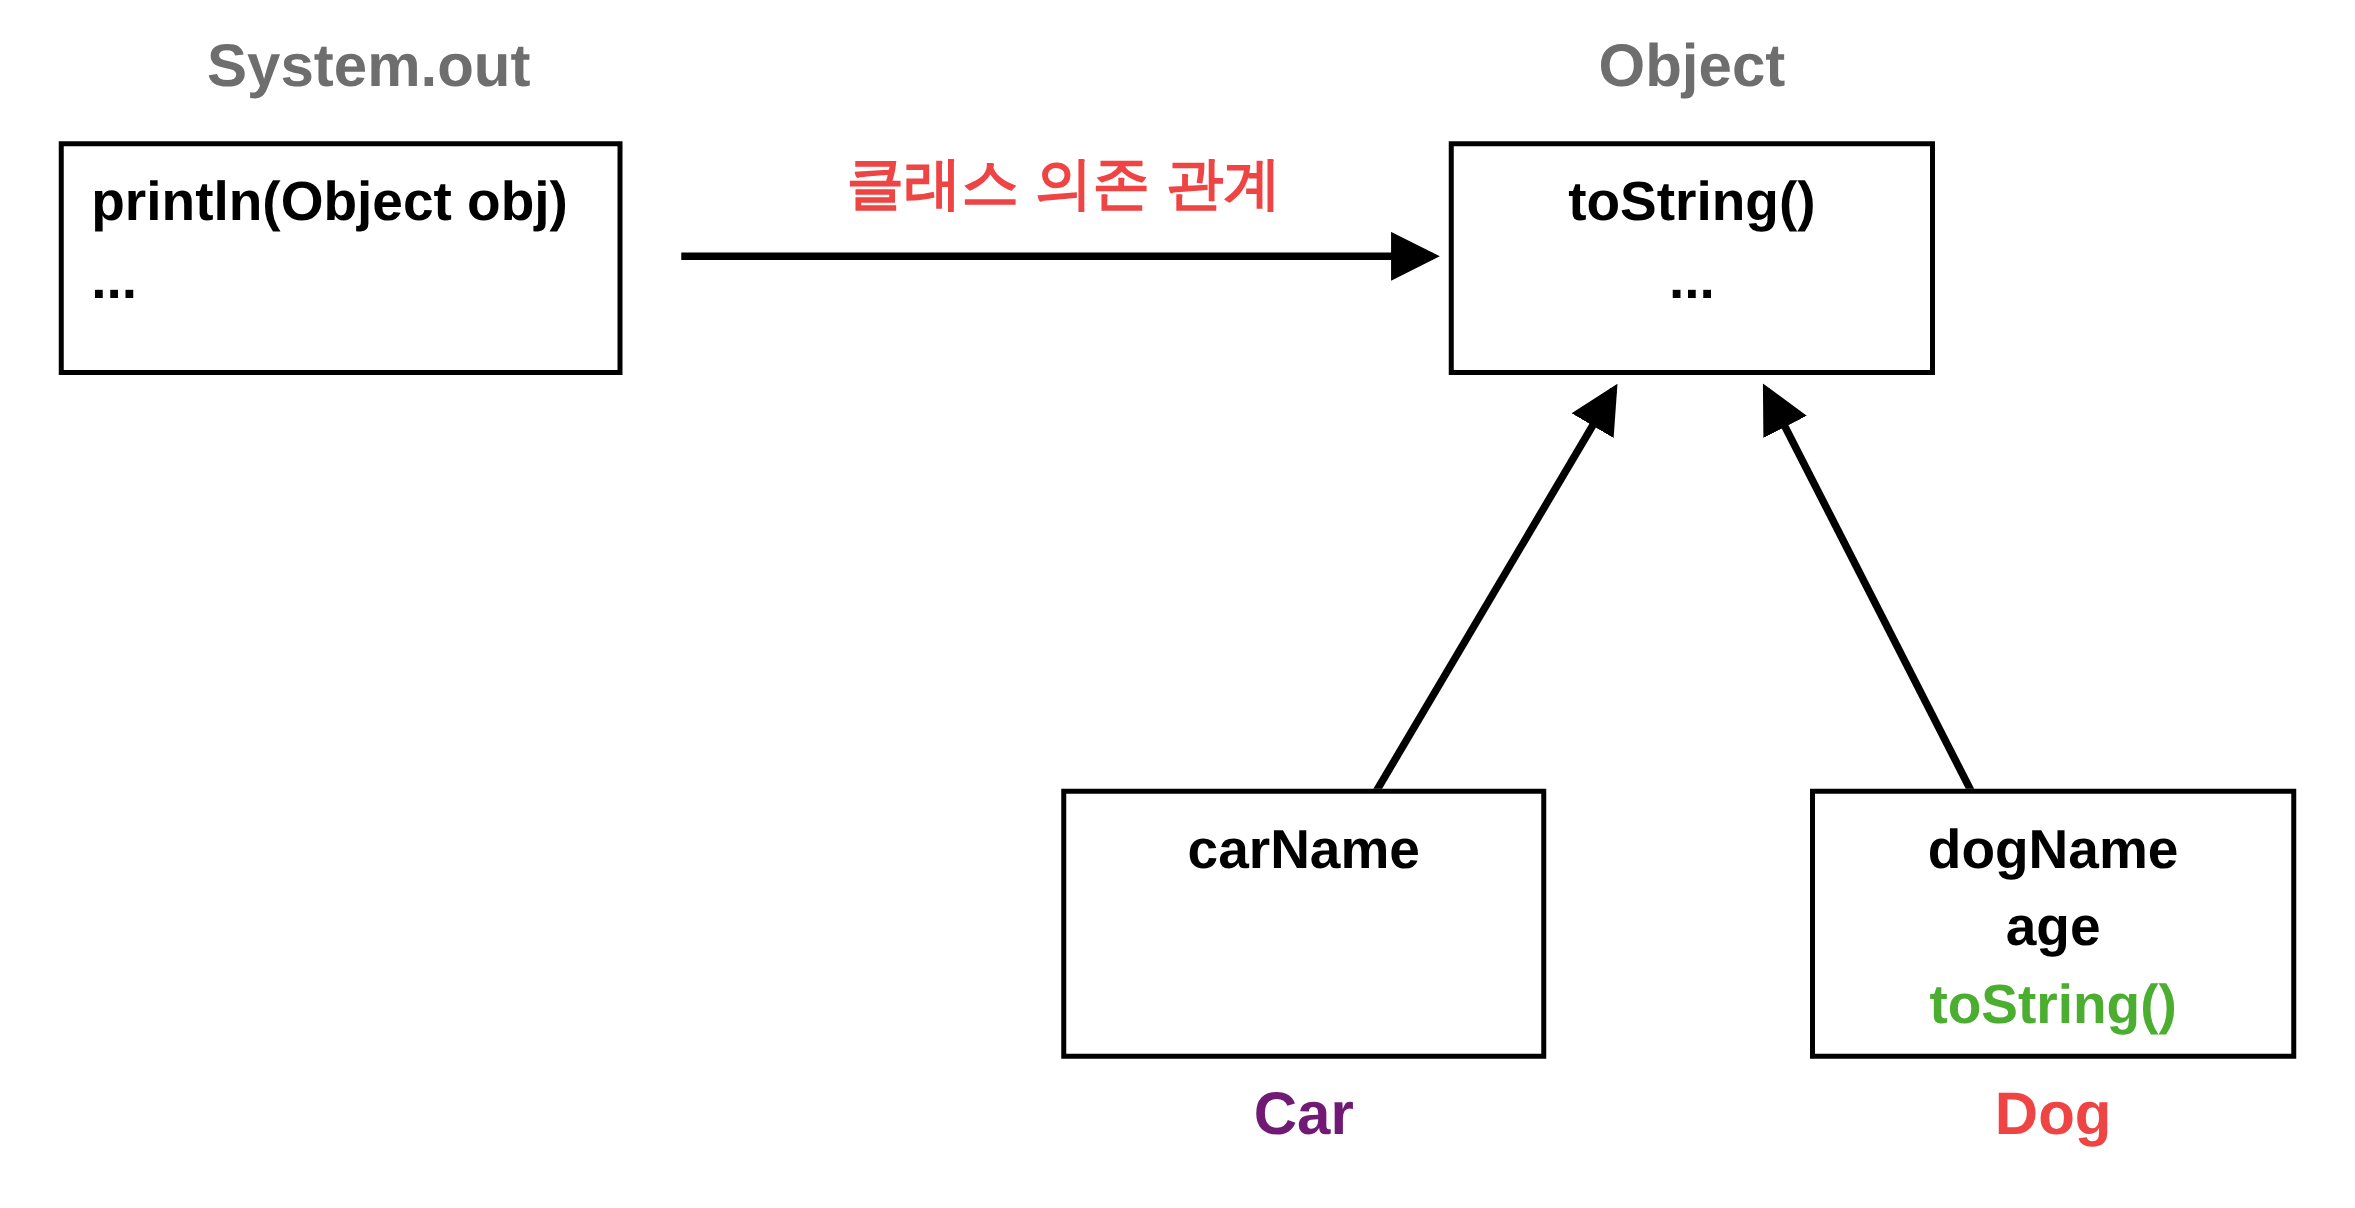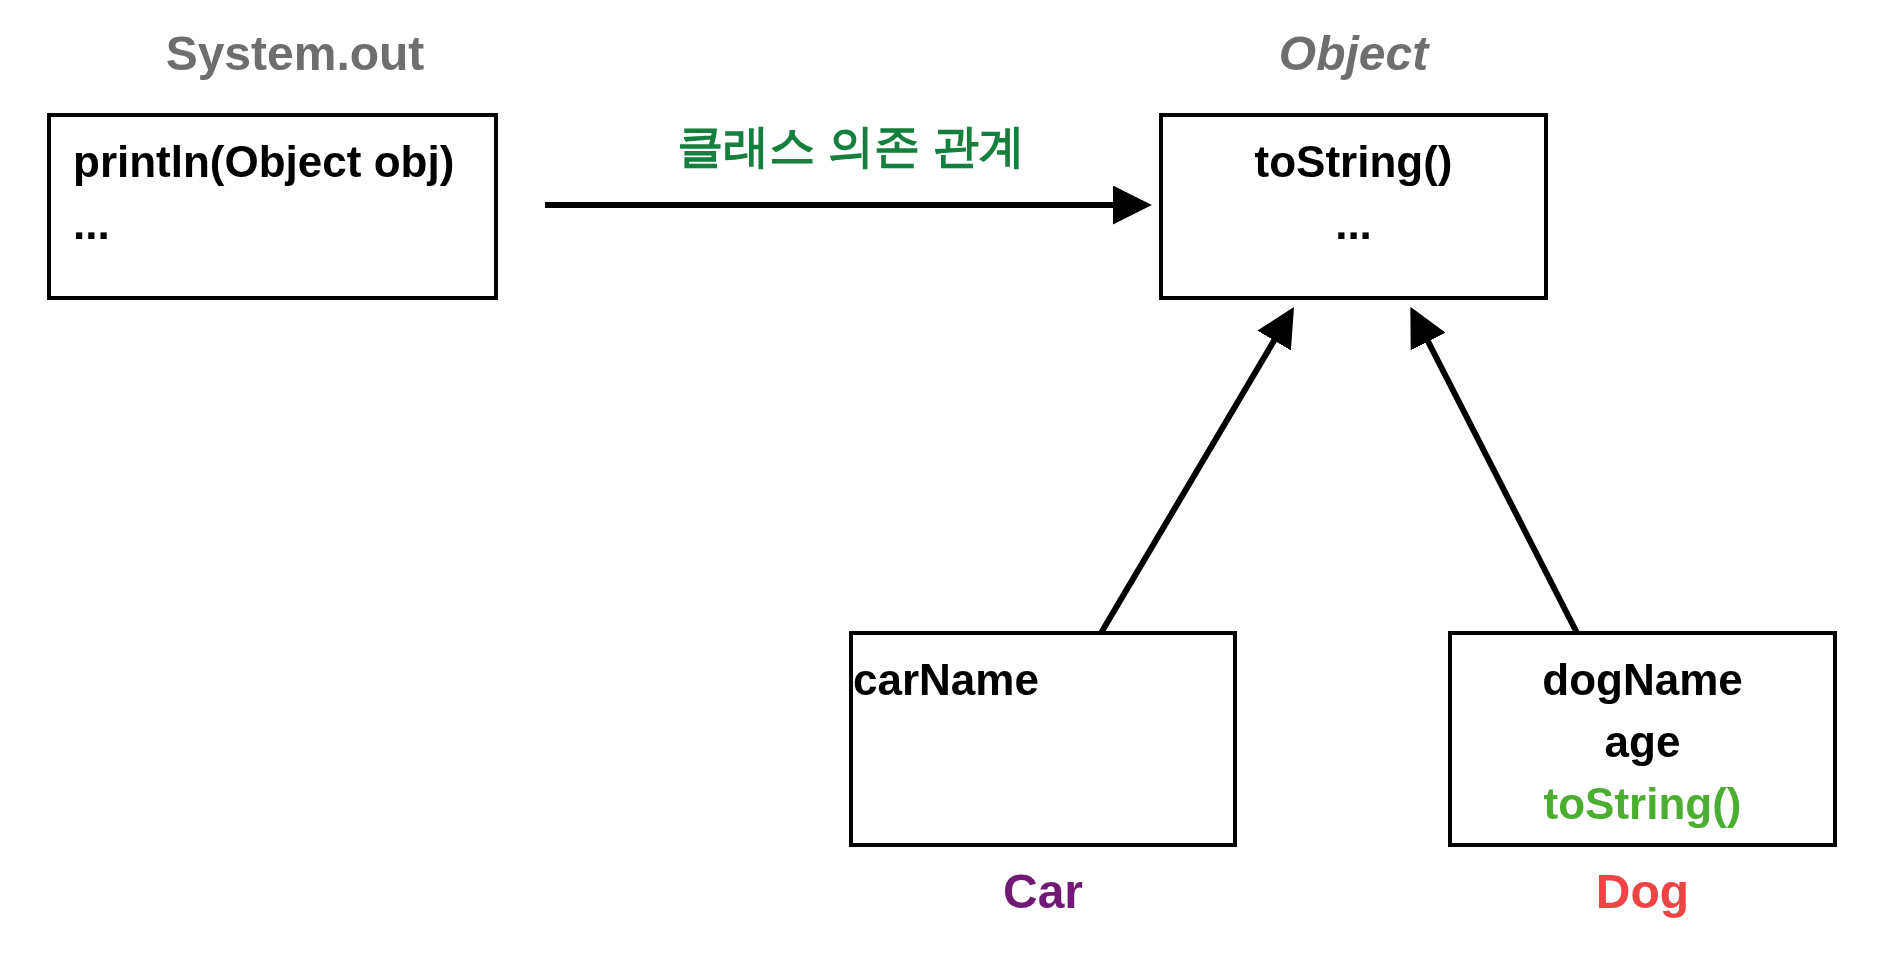--- a/index.html
+++ b/index.html
@@ -29,21 +29,21 @@
     border: 4px solid #000000;
     background: #ffffff;
     font-size: 44px;
     font-weight: bold;
     color: #000000;
     line-height: 62px;
   }
   .node-box .line { white-space: nowrap; }
   .box-sysout  { left: 47px;   top: 113px; width: 451px; height: 187px; padding: 14px 0 0 22px; text-align: left; }
   .box-object  { left: 1159px; top: 113px; width: 389px; height: 187px; padding: 14px 0 0 0;   text-align: center; }
-  .box-car     { left: 849px;  top: 631px; width: 388px; height: 216px; padding: 14px 0 0 0;   }
+  .box-car     { left: 849px;  top: 631px; width: 388px; height: 216px; padding: 14px 0 0 0;   text-align: center; }
   .box-dog     { left: 1448px; top: 631px; width: 389px; height: 216px; padding: 14px 0 0 0;   text-align: center; }
   .gray-label {
     position: absolute;
     font-size: 48px;
     font-weight: bold;
     color: #6e6e6e;
     text-align: center;
     white-space: nowrap;
   }
   .label-sysout { left: 47px;   top: 26px;  width: 496px; }
@@ -62,22 +62,22 @@
       <marker id="arrowhead" viewBox="0 0 10 10" refX="8.5" refY="5" markerWidth="6.5" markerHeight="6.5" orient="auto-start-reverse">
         <path d="M 0 0 L 10 5 L 0 10 z" fill="#000000"></path>
       </marker>
     </defs>
     <line x1="545" y1="205" x2="1146" y2="205" stroke="#000000" stroke-width="6" marker-end="url(#arrowhead)"></line>
     <line x1="1101" y1="633" x2="1291" y2="312" stroke="#000000" stroke-width="6" marker-end="url(#arrowhead)"></line>
     <line x1="1577" y1="633" x2="1413" y2="312" stroke="#000000" stroke-width="6" marker-end="url(#arrowhead)"></line>
   </svg>
 
   <div class="gray-label label-sysout" style="color: rgb(110, 110, 110);">System.out</div>
-  <div class="gray-label label-object" style="color: rgb(110, 110, 110); font-style: italic;">Object</div>
-  <div class="gray-label label-edge" style="color: #15803d;">클래스 의존 관계</div>
+  <div class="gray-label label-object" style="color: rgb(110, 110, 110);">Object</div>
+  <div class="gray-label label-edge" style="color: #ef4444;">클래스 의존 관계</div>
   <div class="gray-label label-car" style="color: #701a75;">Car</div>
   <div class="gray-label label-dog" style="color: #ef4444;">Dog</div>
 
   <div class="node-box box-sysout">
     <div class="line">println(Object obj)</div>
     <div class="line">...</div>
   </div>
 
   <div class="node-box box-object">
     <div class="line">toString()</div>

